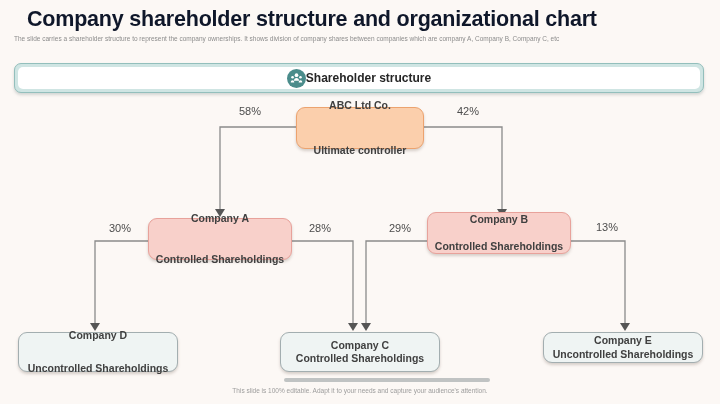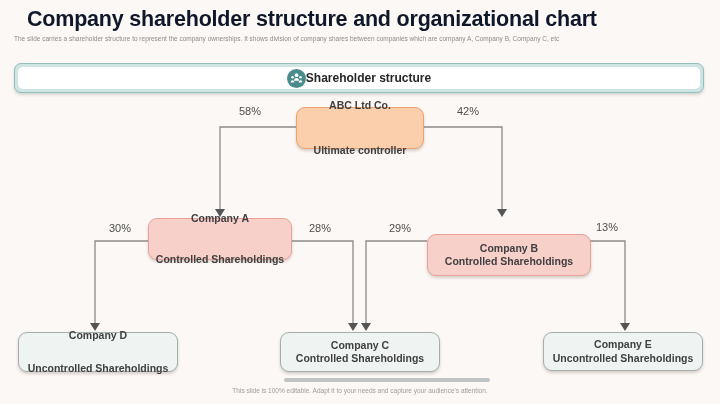--- a/index.html
+++ b/index.html
@@ -89,36 +89,36 @@
   <div class="node peach" style="left:296px;top:107px;width:128px;height:42px;">
     <div class="l1">ABC Ltd Co.</div>
     <div class="l2">Ultimate controller</div>
   </div>
 
   <div class="node pink" style="left:148px;top:218px;width:144px;height:42px;gap:28px;">
     <div class="l1">Company A</div>
     <div class="l2">Controlled Shareholdings</div>
   </div>
 
-  <div class="node pink" style="left:427px;top:234px;width:164px;height:42px;">
+  <div class="node pink" style="left:427px;top:212px;width:144px;height:42px;justify-content:space-between;">
     <div class="l1">Company B</div>
     <div class="l2">Controlled Shareholdings</div>
   </div>
 
   <div class="node grayb" style="left:18px;top:332px;width:160px;height:40px;gap:20px;">
     <div class="l1">Company D</div>
     <div class="l2">Uncontrolled Shareholdings</div>
   </div>
 
   <div class="node grayb" style="left:280px;top:332px;width:160px;height:40px;">
     <div class="l1">Company C</div>
     <div class="l2">Controlled Shareholdings</div>
   </div>
 
-  <div class="node grayb" style="left:543px;top:332px;width:160px;height:39px;">
+  <div class="node grayb" style="left:543px;top:332px;width:160px;height:31px;">
     <div class="l1">Company E</div>
     <div class="l2">Uncontrolled Shareholdings</div>
   </div>
 
   <div class="shadow-bar"></div>
   <div class="footer-note">This slide is 100% editable. Adapt it to your needs and capture your audience's attention.</div>
 
 </div>
 
 </body></html>

